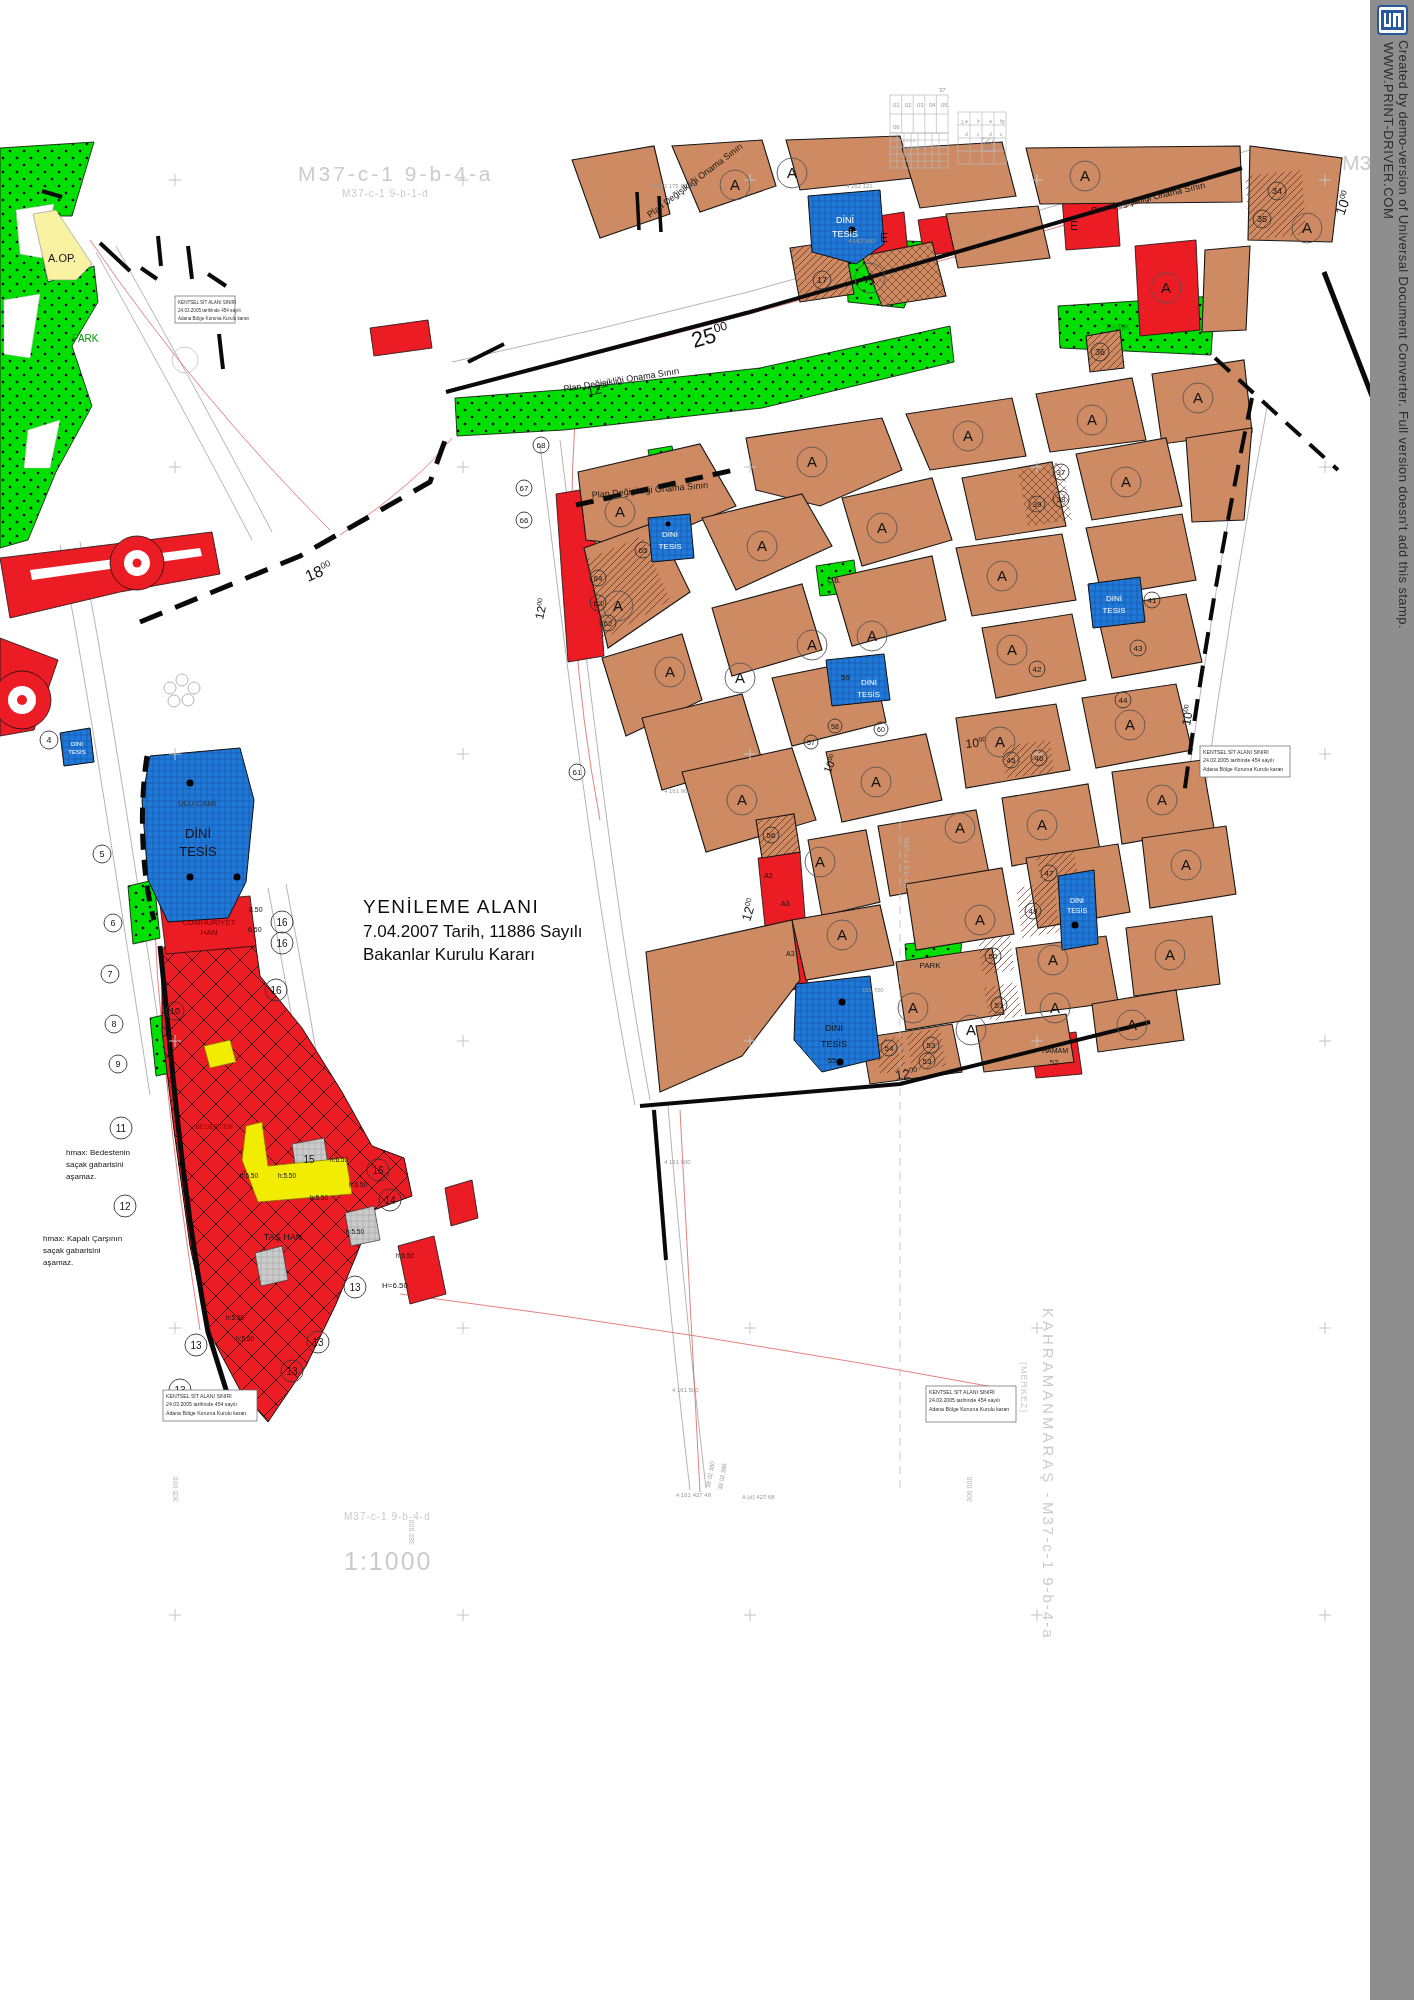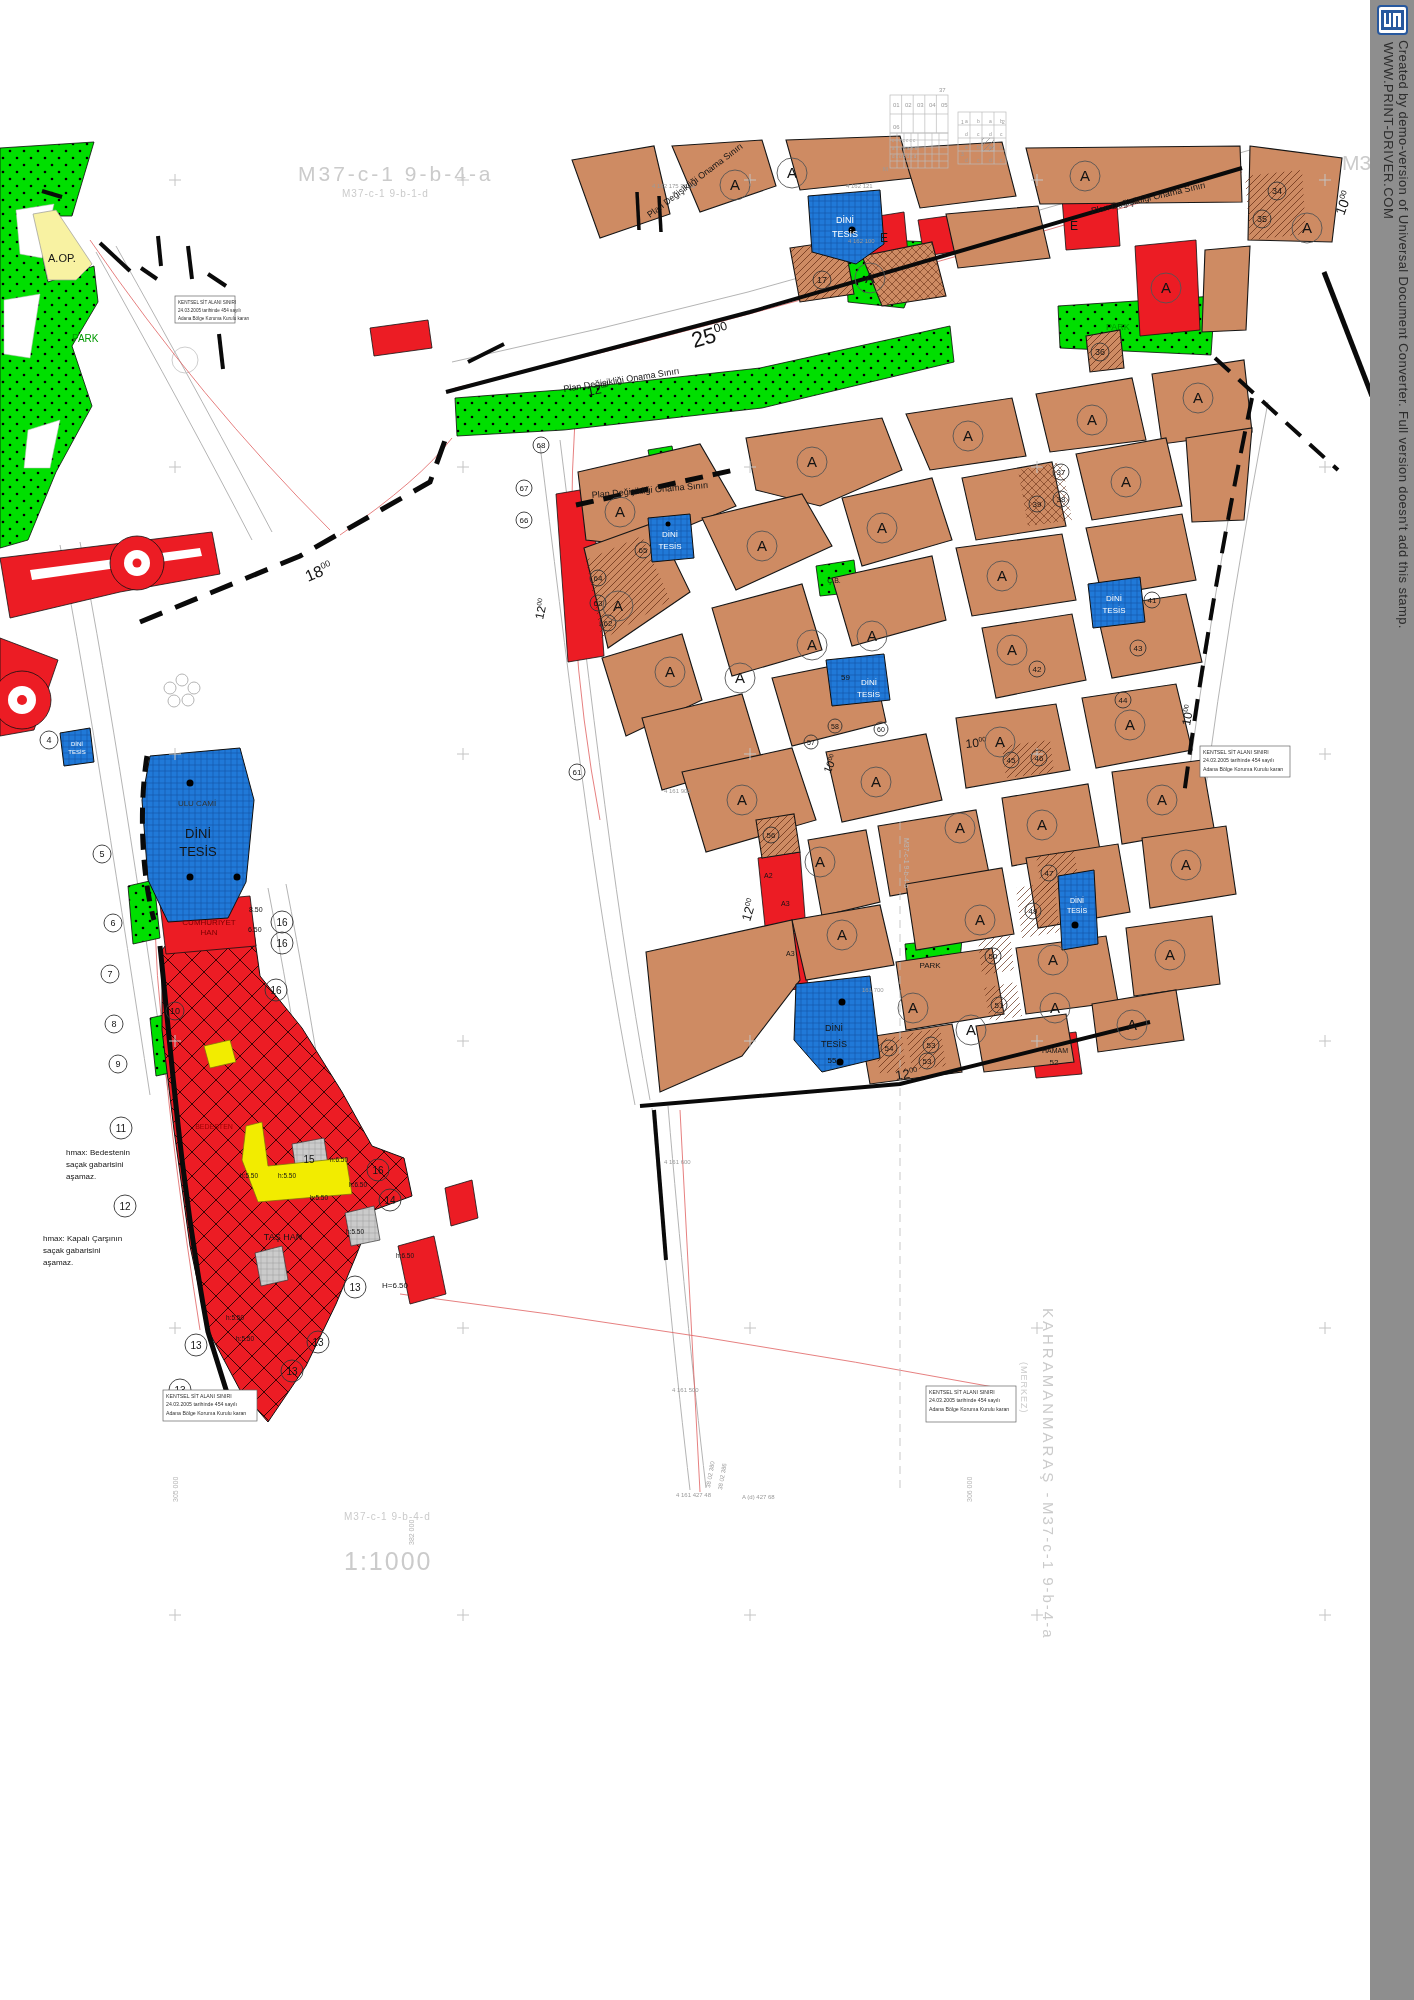--- a/index.html
+++ b/index.html
@@ -1048,20 +1048,25 @@
         </g>
         <g>
           <rect x="926" y="1386" width="90" height="36" fill="#FFFFFF" stroke="#666666" stroke-width="0.7"></rect>
           <text x="929" y="1394" font-size="5.2" fill="#333333">KENTSEL SİT ALANI SINIRI</text>
           <text x="929" y="1402.4" font-size="5.2" fill="#333333">24.03.2005 tarihinde 454 sayılı</text>
           <text x="929" y="1410.8" font-size="5.2" fill="#333333">Adana Bölge Koruma Kurulu kararı</text>
         </g>
       </g>
 </svg>
 
+<div class="title-block">
+  <div class="tb1">YENİLEME ALANI</div>
+  <div class="tb2">7.04.2007 Tarih, 11886 Sayılı</div>
+  <div class="tb3">Bakanlar Kurulu  Kararı</div>
+</div>
 
 <div class="stripe">
   <div class="stripe-text">
     <span class="wm1">Created by demo-version of Universal Document Converter. Full version doesn't add this stamp.</span>
     <span class="wm2">WWW.PRINT-DRIVER.COM</span>
   </div>
 </div>
 
 <div class="udc">
   <svg width="27" height="26" viewBox="0 0 27 26" xmlns="http://www.w3.org/2000/svg">

